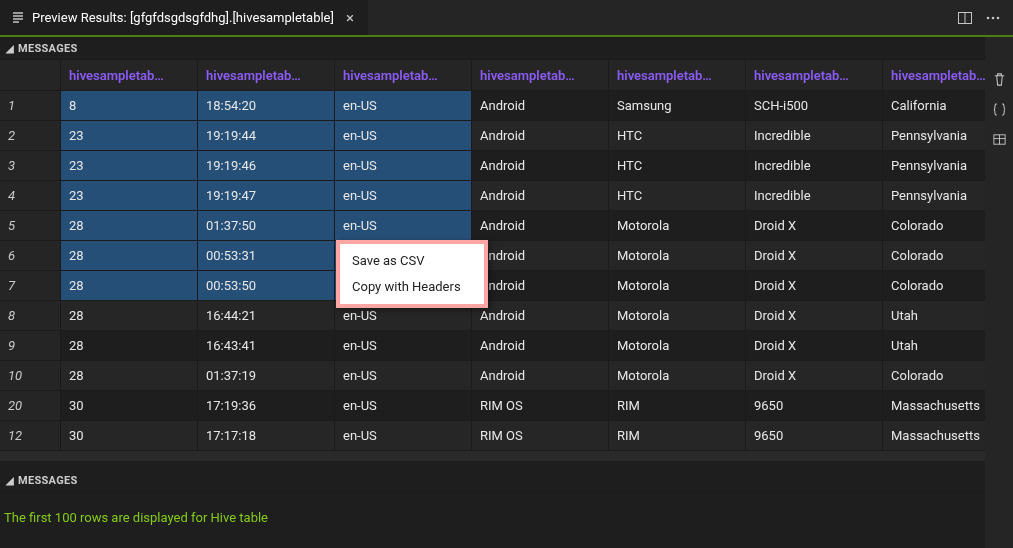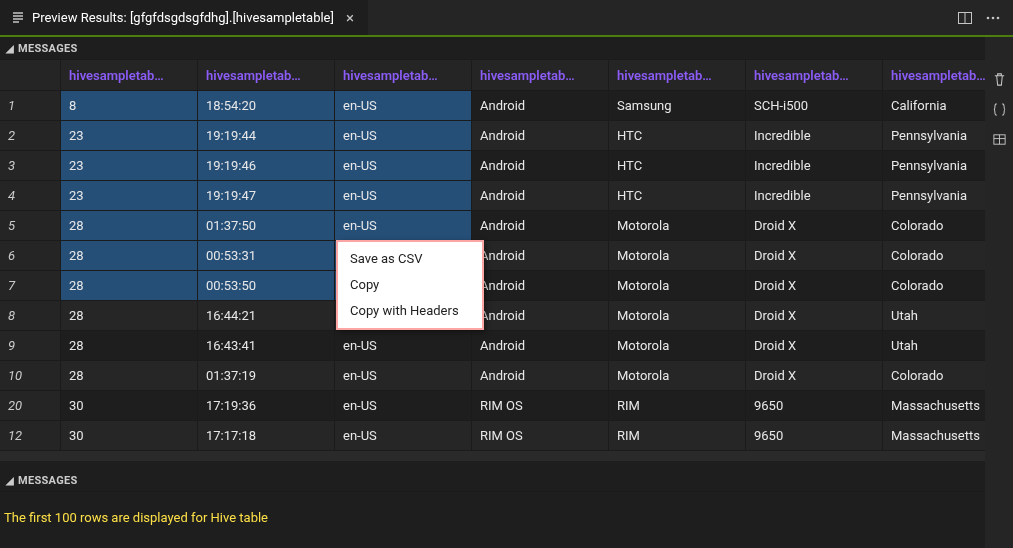--- a/index.html
+++ b/index.html
@@ -161,33 +161,33 @@
     height: 10px;
     background: #2a2a2a;
   }
 
   
   .messages-head {
     margin-top: 8px;
   }
   .messages-body {
     padding: 18px 4px;
-    color: #fde047;
+    color: #84cc16;
     font-size: 13px;
   }
 
   
   .context-menu {
     position: absolute;
     left: 336px;
     top: 240px;
     width: 144px;
     background: #ffffff;
     color: #222222;
-    border: 2px solid #fca5a5;
+    border: 4px solid #fca5a5;
     box-shadow: 2px 2px 6px rgba(0,0,0,0.4);
     padding: 4px 0;
     font-size: 13px;
     z-index: 100;
   }
   .context-item {
     padding: 4px 12px;
     line-height: 18px;
   }
 
@@ -395,15 +395,14 @@
           <rect x="2" y="3" width="12" height="10" stroke="#c5c5c5" fill="none"></rect>
           <line x1="2" y1="7" x2="14" y2="7" stroke="#c5c5c5"></line>
           <line x1="8" y1="3" x2="8" y2="13" stroke="#c5c5c5"></line>
         </svg>
     </div>
   </div>
 </div>
 
 <div class="context-menu" id="context-menu">
     <div class="context-item">Save as CSV</div>
-    <div class="context-item">Copy</div>
     <div class="context-item">Copy with Headers</div>
   </div>
 
 </body></html>

